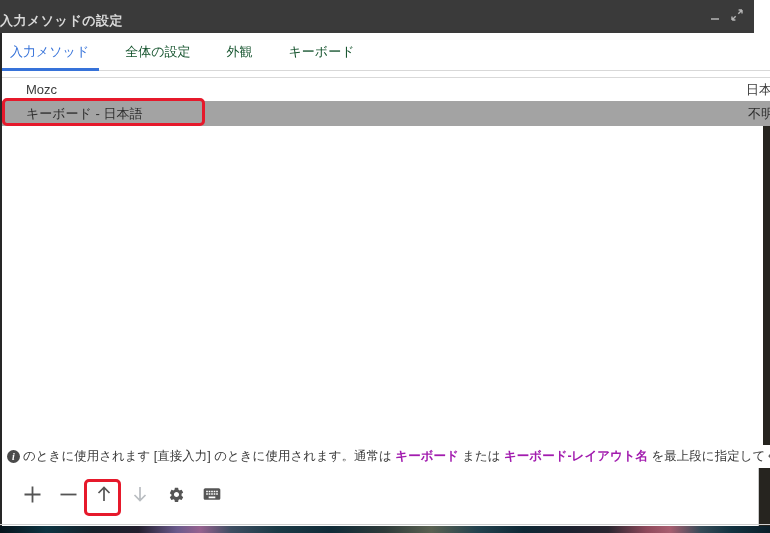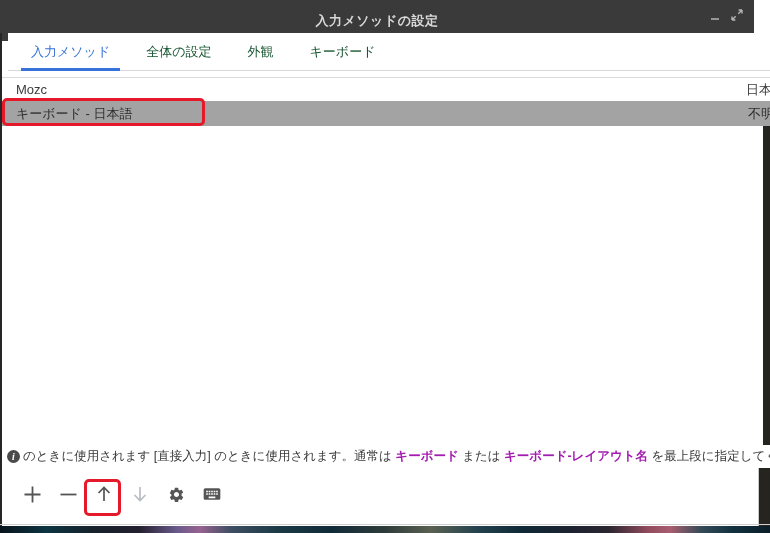--- a/index.html
+++ b/index.html
@@ -6,38 +6,38 @@
   body{
     width:770px;height:533px;overflow:hidden;position:relative;
     background:#14212b;
     font-family:"Liberation Sans","DejaVu Sans",sans-serif;
     -webkit-font-smoothing:antialiased;
   }
   .window{position:absolute;top:0;left:0;right:0;bottom:7px;background:#ffffff;overflow:hidden;}
 
   
   .titlebar{position:absolute;top:0;left:0;right:16px;height:41px;background:#3a3a3a;
-    display:flex;align-items:center;justify-content:center;}
+    display:flex;align-items:center;}
   .title{color:#d9d9d9;font-size:13px;font-weight:bold;letter-spacing:.5px;}
   .win-controls{position:absolute;right:6px;top:0;height:33px;display:flex;align-items:center;}
   .win-btn{width:22px;height:22px;display:flex;align-items:center;justify-content:center;cursor:default;}
 
   
-  .tabbar{position:absolute;top:33px;left:8px;right:0;height:38px;background:#fff;
-    border-bottom:1px solid #d8d8d8;display:flex;align-items:stretch;padding-left:13px;box-sizing:border-box;}
+  .tabbar{position:absolute;top:33px;left:0;right:0;height:38px;background:#fff;
+    border-bottom:1px solid #d8d8d8;display:flex;align-items:stretch;box-sizing:border-box;}
   .tab{padding:0 10px;margin-right:16px;display:flex;align-items:center;font-size:13px;
     color:#14532d;position:relative;cursor:default;}
   .tab.active{color:#3672d9;}
   .tab.active::after{content:"";position:absolute;left:0;right:0;bottom:-1px;height:3px;background:#3672d9;}
 
   
   .list{position:absolute;top:72px;left:2px;right:0;height:373px;background:#fff;}
   .rows{border-top:1px solid #d9d9d9;margin-top:5px;}
   .row{height:23px;position:relative;overflow:hidden;font-size:13px;color:#3c3c3c;
-    display:flex;align-items:center;padding-left:14px;}
+    display:flex;align-items:center;padding-left:24px;}
   .row.selected{height:25px;background:#a3a3a3;color:#2e2e2e;}
   .row-layout{position:absolute;top:50%;transform:translateY(-50%);white-space:nowrap;}
   .row.r0 .row-layout{right:-15px;}
   .row.r1 .row-layout{right:-4px;}
 
   
   .infobar{position:absolute;top:445px;left:2px;right:0;height:23px;display:flex;align-items:center;
     font-size:12.5px;color:#3a3a3a;white-space:nowrap;overflow:hidden;padding-left:5px;}
   .info-icon{width:13px;height:13px;border-radius:50%;background:#4a4a4a;color:#fff;
     font-size:10px;font-weight:bold;font-family:"Liberation Serif",serif;font-style:italic;

